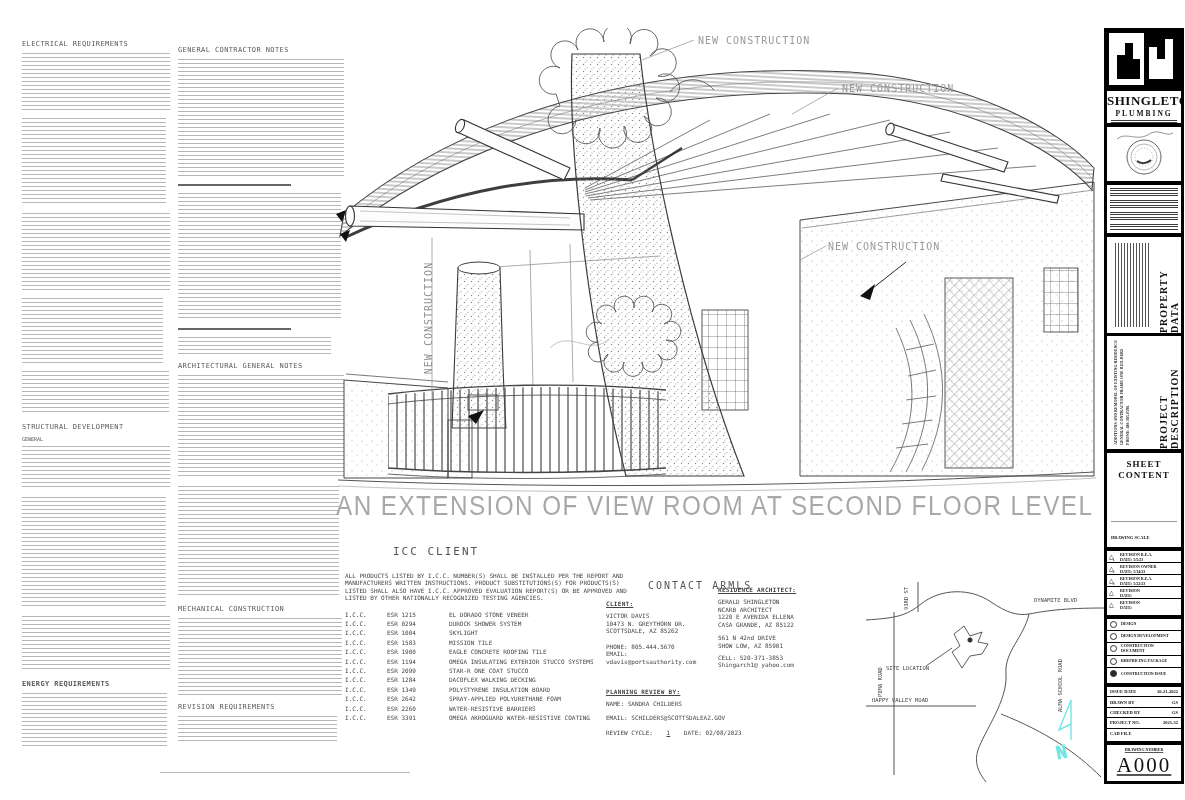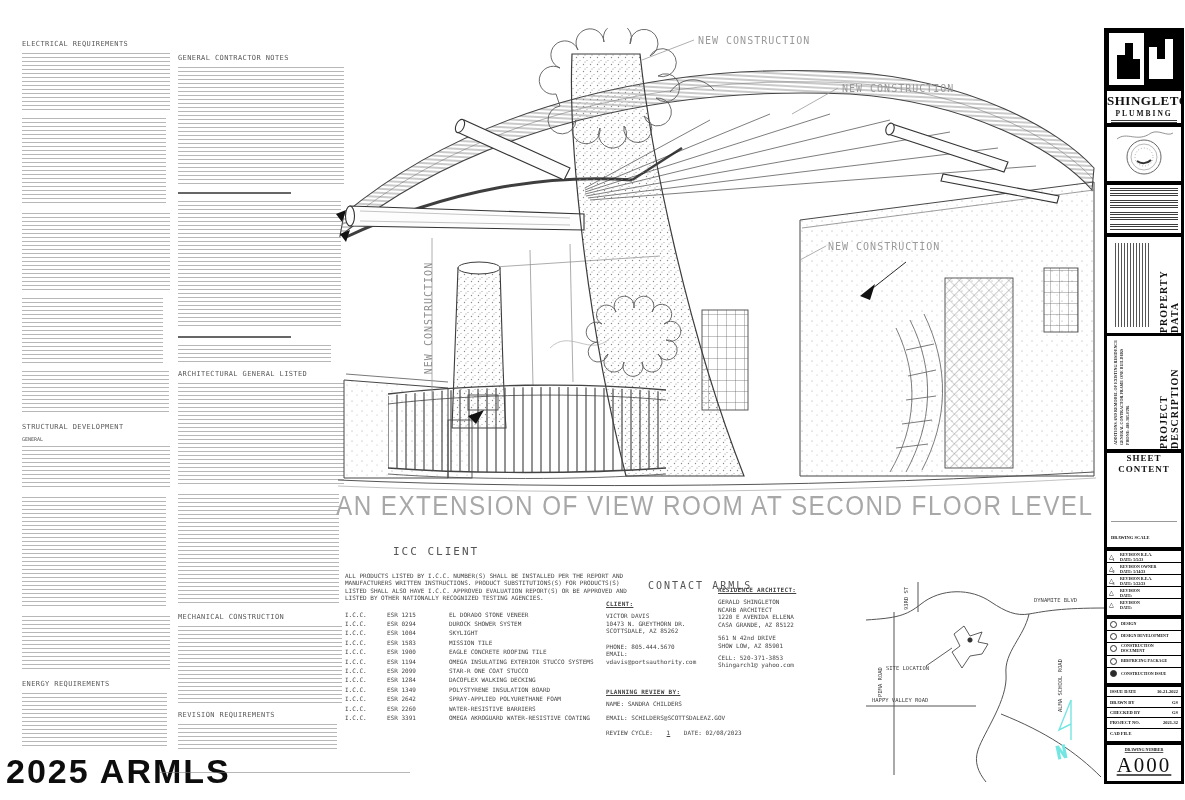--- a/index.html
+++ b/index.html
@@ -27,21 +27,21 @@
           display:flex;flex-direction:column;gap:4px;padding:3px;}
   .tb-sec{background:#fff;flex:0 0 auto;position:relative;overflow:hidden;}
   .tb-firm1{font-family:"Liberation Serif",serif;font-weight:700;font-size:13px;letter-spacing:.5px;color:#111;text-align:center;}
   .tb-firm2{font-family:"Liberation Serif",serif;font-weight:700;font-size:7.5px;letter-spacing:2px;color:#111;text-align:center;}
   .rot-cell{position:relative;background:#fff;}
   .rot-big{position:absolute;right:1px;top:0;bottom:0;writing-mode:vertical-rl;transform:rotate(180deg);
            font-family:"Liberation Serif",serif;font-weight:700;font-size:10px;letter-spacing:1px;color:#111;
            display:flex;align-items:center;}
   .rot-small{position:absolute;left:6px;top:4px;bottom:4px;writing-mode:vertical-rl;transform:rotate(180deg);
            font-family:"Liberation Serif",serif;font-weight:700;font-size:4px;color:#222;line-height:6px;white-space:nowrap;}
-  .sheet-content{font-family:"Liberation Serif",serif;font-weight:700;font-size:9px;letter-spacing:1px;color:#111;text-align:center;padding-top:0;line-height:11px;}
+  .sheet-content{font-family:"Liberation Serif",serif;font-weight:700;font-size:9px;letter-spacing:1px;color:#111;text-align:center;padding-top:6px;line-height:11px;}
   .tb-tiny{font-family:"Liberation Serif",serif;font-weight:700;font-size:4.5px;color:#111;}
   .rev-row{display:flex;align-items:center;border-bottom:1px solid #000;height:12px;padding:0 2px;}
   .rev-tri{position:relative;width:11px;font-size:8px;color:#222;flex:0 0 11px;line-height:10px;}
   .rev-num{position:absolute;left:3.4px;top:3.4px;font-size:3.5px;color:#111;}
   .rev-txt{flex:1;}
   .rev-l{font-family:"Liberation Serif",serif;font-weight:700;font-size:4px;line-height:5px;color:#111;white-space:nowrap;}
   .ph-row{display:flex;align-items:center;border-bottom:1px solid #000;height:12.2px;padding:0 3px;gap:4px;}
   .ph-circ{width:7px;height:7px;border:1px solid #333;border-radius:50%;flex:0 0 7px;}
   .ph-circ.filled{background:#2a2a2a;}
   .ph-l{font-family:"Liberation Serif",serif;font-weight:700;font-size:4px;line-height:4.6px;color:#111;}
@@ -62,32 +62,32 @@
     <div class="fill" style="height:58px;width:100%;"></div>
     <div class="fill" style="height:88px;width:97%;"></div>
     <div class="fill" style="height:78px;width:100%;"></div>
     <div class="fill" style="height:66px;width:95%;"></div>
     <div class="fill" style="height:44px;width:99%;"></div>
     <div class="note-title" style="margin-top:8px;">STRUCTURAL DEVELOPMENT</div>
     <div style="font-size:5px;color:#555;margin-bottom:4px;">GENERAL</div>
     <div class="fill" style="height:44px;width:100%;"></div>
     <div class="fill" style="height:112px;width:97%;"></div>
     <div class="fill" style="height:56px;width:100%;"></div>
-    <div class="note-title" style="margin-top:8px;">ENERGY REQUIREMENTS</div>
+    <div class="note-title" style="margin-top:8px;font-weight:bold;">ENERGY REQUIREMENTS</div>
     <div class="fill" style="height:54px;width:98%;"></div>
   </div>
 
-  <div style="position:absolute;left:178px;top:54px;width:166px;">
+  <div style="position:absolute;left:178px;top:46px;width:166px;">
     <div class="note-title">GENERAL CONTRACTOR NOTES</div>
     <div class="fill" style="height:118px;width:100%;"></div>
     <div class="subhead"></div>
     <div class="fill" style="height:128px;width:98%;"></div>
     <div class="subhead"></div>
     <div class="fill" style="height:18px;width:92%;"></div>
-    <div class="note-title" style="margin-top:6px;">ARCHITECTURAL GENERAL LISTED</div>
+    <div class="note-title" style="margin-top:6px;">ARCHITECTURAL GENERAL NOTES</div>
     <div class="fill" style="height:104px;width:100%;"></div>
     <div class="fill" style="height:112px;width:97%;"></div>
     <div class="note-title" style="margin-top:6px;">MECHANICAL CONSTRUCTION</div>
     <div class="fill" style="height:78px;width:99%;"></div>
     <div class="note-title" style="margin-top:6px;">REVISION REQUIREMENTS</div>
     <div class="fill" style="height:28px;width:96%;"></div>
   </div>
 
   <svg style="position:absolute;left:330px;top:28px;" width="770" height="465" viewBox="0 0 770 465">
     <defs>
@@ -494,16 +494,15 @@
           <span class="tb-tiny"></span>
       </div>
     </div>
 
     <div class="tb-sec" style="flex:1;text-decoration:underline;">
       <div class="dn-label">DRAWING NUMBER</div>
       <div class="dn-num">A000</div>
     </div>
   </div>
 
-  <div class="watermark">2025 ARMLS</div>
   <div class="fill" style="position:absolute;left:160px;top:772px;width:250px;height:4px;"></div>
 
 </div>
 
 </body></html>

